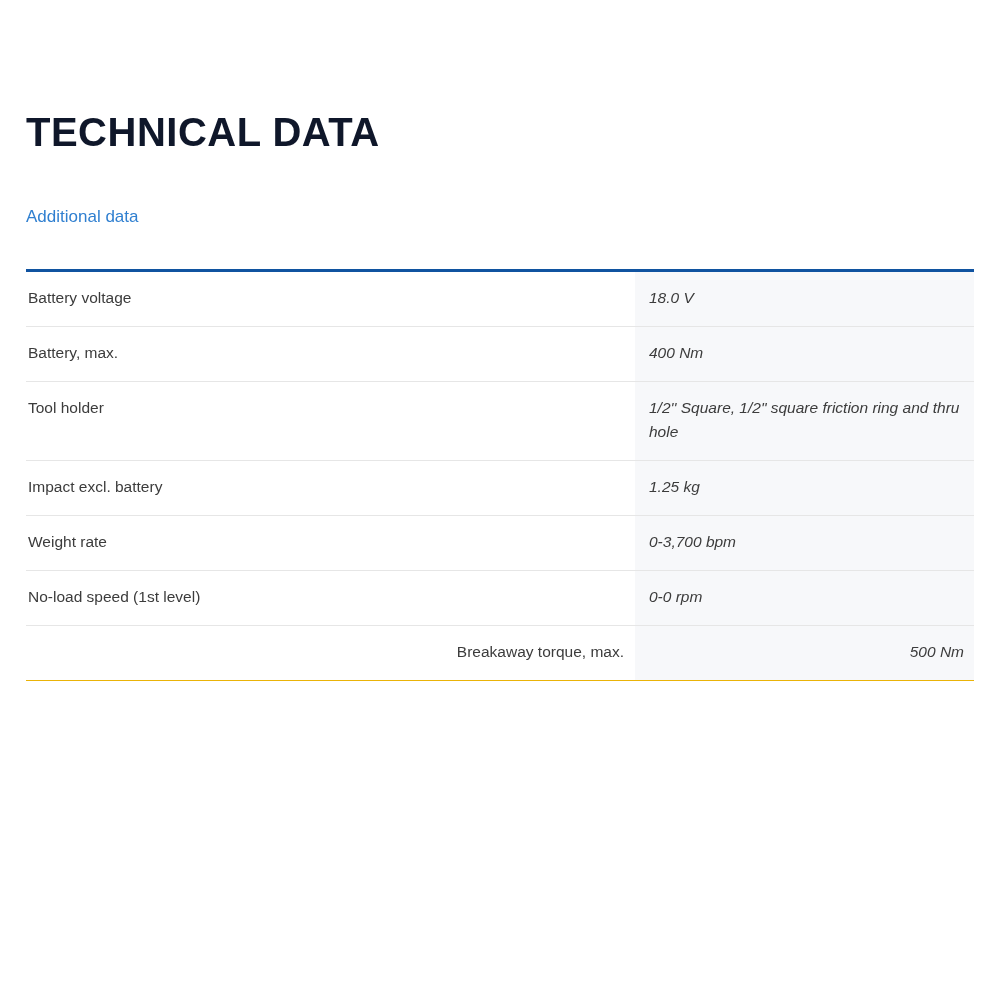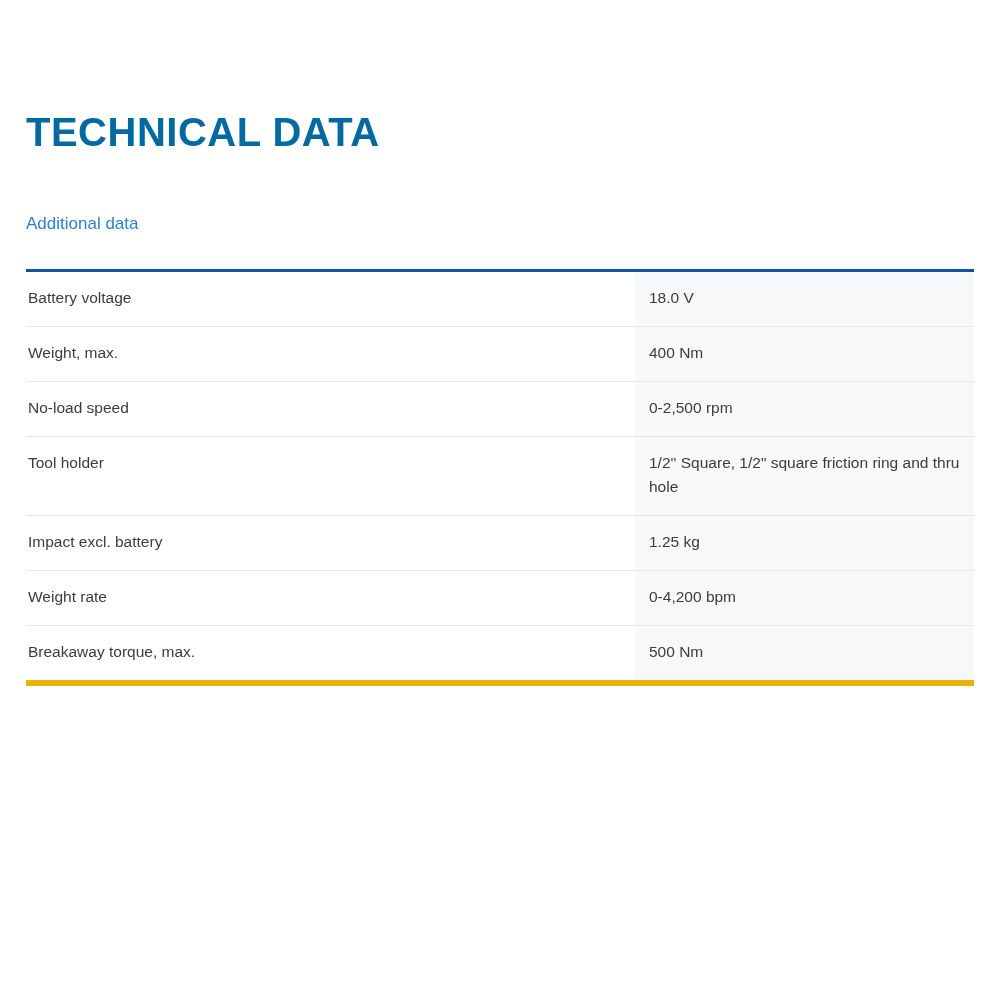--- a/index.html
+++ b/index.html
@@ -21,28 +21,28 @@
     box-sizing: border-box;
     padding: 0;
   }
   .title {
     position: absolute;
     left: 26px;
     top: 112px;
     font-size: 40px;
     font-weight: bold;
     letter-spacing: 0.5px;
-    color: #0369a1;
+    color: #0f172a;
     line-height: 1;
     margin: 0;
   }
   .subtitle {
     position: absolute;
     left: 26px;
-    top: 214px;
+    top: 207px;
     font-size: 17px;
     color: #2f7fd0;
     font-weight: normal;
   }
   .table-wrap {
     position: absolute;
     left: 26px;
     top: 269px;
     width: 948px;
   }
@@ -62,60 +62,62 @@
     margin-top: 23px;
   }
   .spec-table td.label {
     width: 596px;
     padding-left: 2px;
   }
   .spec-table td.value {
     background: #f7f8fa;
     padding-left: 14px;
     border-left: 1px solid #ffffff;
+    font-style: italic;
   }
   .spec-table tr:last-child td {
-    border-bottom: 6px solid #eab308;
+    border-bottom: 1px solid #eab308;
+    text-align: right;
   }
 </style>
 </head>
 <body>
 
 <div class="page">
 
   <h1 class="title">TECHNICAL DATA</h1>
 
   <div class="subtitle">Additional data</div>
 
   <div class="table-wrap">
     <table class="spec-table">
       <tbody>
         <tr>
           <td class="label">Battery voltage</td>
           <td class="value">18.0 V</td>
         </tr>
         <tr>
-          <td class="label">Weight, max.</td>
+          <td class="label">Battery, max.</td>
           <td class="value">400 Nm</td>
-        </tr>
-        <tr>
-          <td class="label">No-load speed</td>
-          <td class="value">0-2,500 rpm</td>
         </tr>
         <tr>
           <td class="label">Tool holder</td>
           <td class="value">1/2'' Square, 1/2" square friction ring and thru hole</td>
         </tr>
         <tr>
           <td class="label">Impact excl. battery</td>
           <td class="value">1.25 kg</td>
         </tr>
         <tr>
           <td class="label">Weight rate</td>
-          <td class="value">0-4,200 bpm</td>
+          <td class="value">0-3,700 bpm</td>
+        </tr>
+        <tr>
+          <td class="label">No-load speed (1st level)</td>
+          <td class="value">0-0 rpm</td>
         </tr>
         <tr>
           <td class="label">Breakaway torque, max.</td>
           <td class="value">500 Nm</td>
         </tr>
       </tbody>
     </table>
   </div>
 
 </div>

